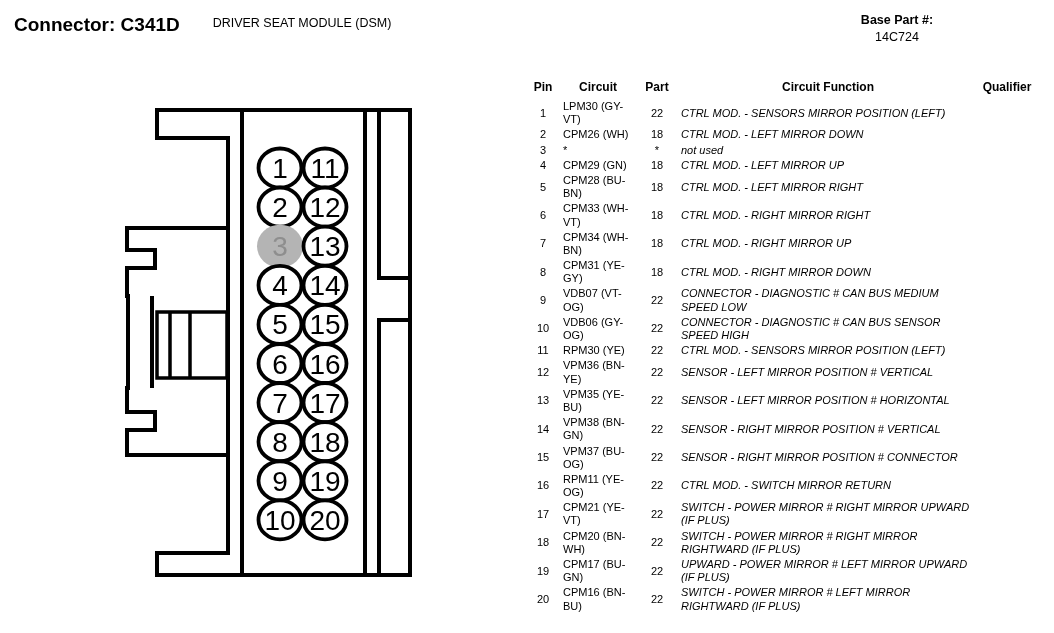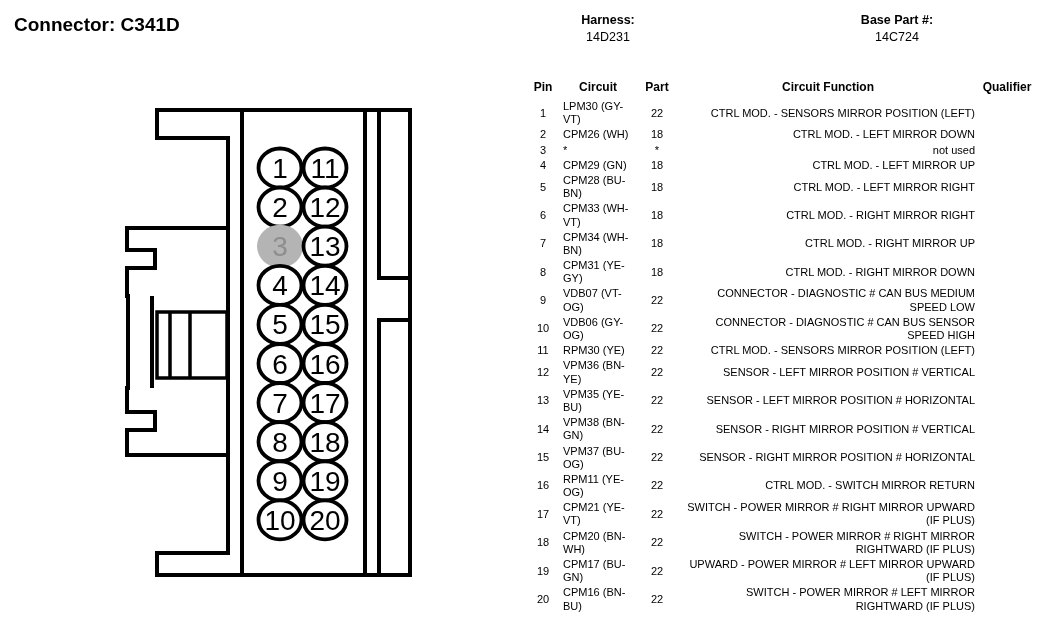--- a/index.html
+++ b/index.html
@@ -22,39 +22,36 @@
 
   
   table.pintab { position:absolute; left:525px; top:79px; width:512px;
                  border-collapse:collapse; table-layout:fixed; }
   table.pintab th { font-size:12px; font-weight:bold; padding:1px 0 5px 0;
                     vertical-align:top; }
   table.pintab td { font-size:11px; line-height:1.2; padding:1px 2px;
                     vertical-align:middle; }
   td.c-pin, td.c-gauge { text-align:center; }
   td.c-circuit { }
-  td.c-func { text-align:right; padding-left:5px; }
+  td.c-func { text-align:left; padding-left:5px;font-style:italic; }
   td.c-qual { text-align:left; }
   col.w-pin {width:36px;} col.w-circuit {width:74px;} col.w-gauge {width:44px;}
   col.w-func {width:298px;} col.w-qual {width:60px;}
 </style>
 </head>
 <body>
 
 <div class="page">
 
   <div class="connector-title">Connector: C341D</div>
 
   <div class="hdr-block hdr-desc">
+    <div class="val">DRIVER SEAT MODULE (DSM)</div>
   </div>
 
-  <div class="hdr-block hdr-harn">
-    <div class="lbl">Harness:</div>
-    <div class="val">14D231</div>
-  </div>
 
   <div class="hdr-block hdr-base">
     <div class="lbl">Base Part #:</div>
     <div class="val">14C724</div>
   </div>
 
   <svg class="diagram" width="420" height="560" viewBox="100 70 420 560">
 
     <path d="M157,110 H410 V575 H157 V553 H228 V455 H127 V430 H155 V412 H127 V388 H128 V296 H127 V268 H155 V250 H127 V228 H228 V138 H157 Z" fill="none" stroke="#000" stroke-width="4" stroke-linejoin="miter"></path>
 
@@ -232,21 +229,21 @@
           <td class="c-pin">14</td>
           <td class="c-circuit">VPM38 (BN-GN)</td>
           <td class="c-gauge">22</td>
           <td class="c-func">SENSOR - RIGHT MIRROR POSITION # VERTICAL</td>
           <td class="c-qual"></td>
         </tr>
         <tr>
           <td class="c-pin">15</td>
           <td class="c-circuit">VPM37 (BU-OG)</td>
           <td class="c-gauge">22</td>
-          <td class="c-func">SENSOR - RIGHT MIRROR POSITION # HORIZONTAL</td>
+          <td class="c-func">SENSOR - RIGHT MIRROR POSITION # CONNECTOR</td>
           <td class="c-qual"></td>
         </tr>
         <tr>
           <td class="c-pin">16</td>
           <td class="c-circuit">RPM11 (YE-OG)</td>
           <td class="c-gauge">22</td>
           <td class="c-func">CTRL MOD. - SWITCH MIRROR RETURN</td>
           <td class="c-qual"></td>
         </tr>
         <tr>

